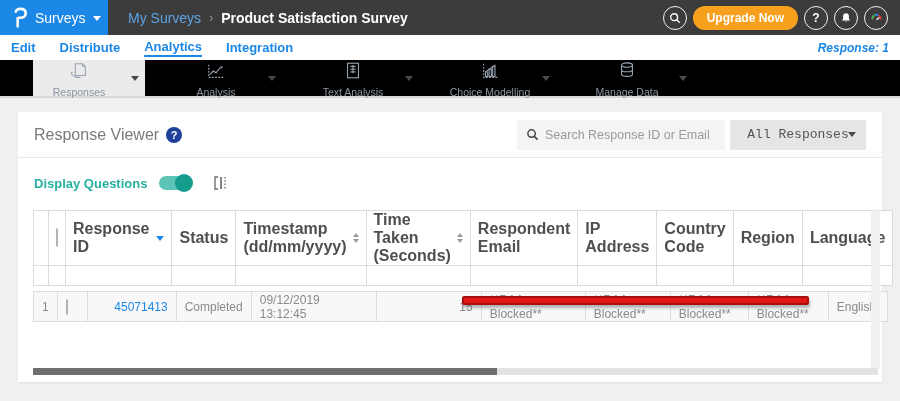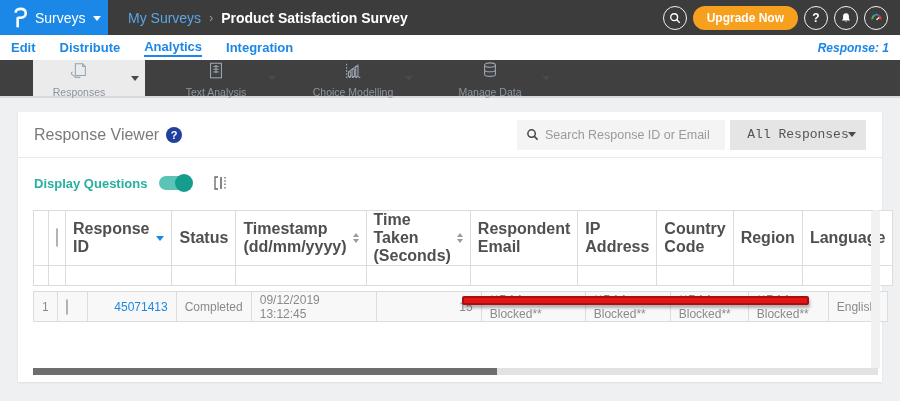--- a/index.html
+++ b/index.html
@@ -18,21 +18,21 @@
   .circle-btn { width:24px; height:24px; border:1.5px solid #f2f2f2; border-radius:50%; display:flex; align-items:center; justify-content:center; color:#fff; font-size:12px; font-weight:700; cursor:pointer; background:transparent; }
   .upgrade-btn { background:#f7a01e; color:#fff; font-size:12px; font-weight:700; border:none; border-radius:12px; height:24px; padding:0 14px; cursor:pointer; }
 
   
   .navrow { height:25px; background:#fff; display:flex; align-items:center; padding:0 11px; }
   .nav-link { color:#1b87e6; font-size:13px; font-weight:700; margin-right:24px; cursor:pointer; padding-bottom:1px; }
   .nav-link.active { border-bottom:2px solid #1b87e6; }
   .resp-count { margin-left:auto; color:#1b87e6; font-size:12px; font-weight:700;font-style:italic; }
 
   
-  .toolbar { height:38px; background:#404040; border-bottom:2px solid #d9d9d9; display:flex; padding-left:33px; }
+  .toolbar { height:38px; background:#000000; border-bottom:2px solid #d9d9d9; display:flex; padding-left:33px; }
   .tb-group { width:112px; height:36px; display:flex; align-items:center; margin-right:25px; cursor:pointer; }
   .tb-group.active { background:#ebebeb; }
   .tb-main { flex:1; display:flex; flex-direction:column; align-items:center; justify-content:center; gap:1px; padding-top:2px; }
   .tb-label { font-size:10.5px; color:#8b95a0; }
   .tb-caret { width:20px; display:flex; justify-content:center; }
   .tb-caret i { width:0; height:0; border-left:4px solid transparent; border-right:4px solid transparent; border-top:5px solid #4a4a4a; }
   .tb-icon svg { stroke:#98a4b0; fill:none; stroke-width:1.2; }
 
   
   .page { height:219px; padding-top:14px; }
@@ -141,20 +141,35 @@
   <div class="tb-group active">
     <div class="tb-main">
       <span class="tb-icon">
         <svg width="22" height="20" viewBox="0 0 24 22">
             <path d="M8 3 h8 l3 3 v10 h-11 z"></path>
             <path d="M16 3 v3 h3"></path>
             <path d="M5 12 c-1.5.5 -2 2 -.5 3 l4 3 h5"></path>
           </svg>
       </span>
       <span class="tb-label">Responses</span>
+    </div>
+    <span class="tb-caret">
+        <i></i>
+      </span>
+  </div>
+  <div class="tb-group">
+    <div class="tb-main">
+      <span class="tb-icon">
+        <svg width="22" height="20" viewBox="0 0 24 22">
+            <path d="M4 4 v14 h16" stroke-dasharray="2 1.5"></path>
+            <path d="M5 15 l4-4 3 2 5-6"></path>
+            <path d="M17 7 l1.5-.6 -.4 1.7"></path>
+          </svg>
+      </span>
+      <span class="tb-label">Analysis</span>
     </div>
     <span class="tb-caret">
         <i></i>
       </span>
   </div>
   <div class="tb-group">
     <div class="tb-main">
       <span class="tb-icon">
         <svg width="22" height="20" viewBox="0 0 24 22">
             <rect x="6" y="2.5" width="12" height="16"></rect>

